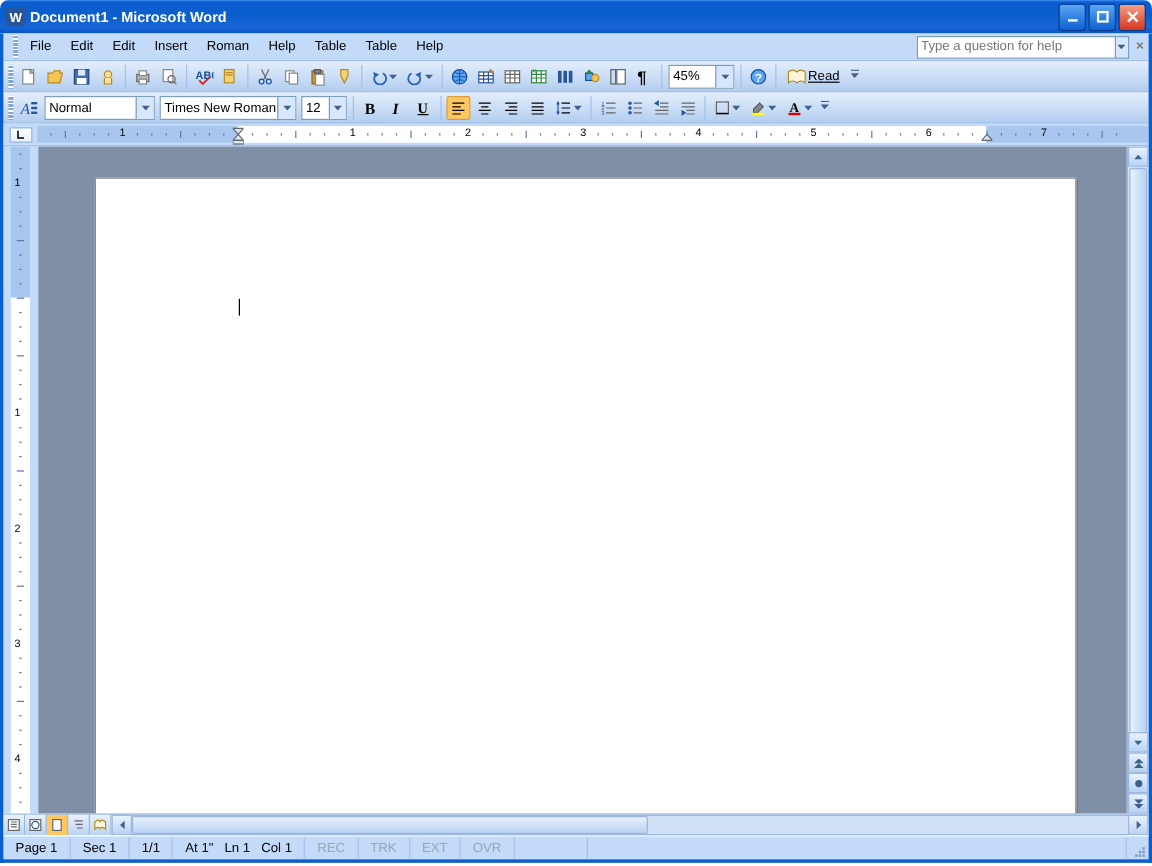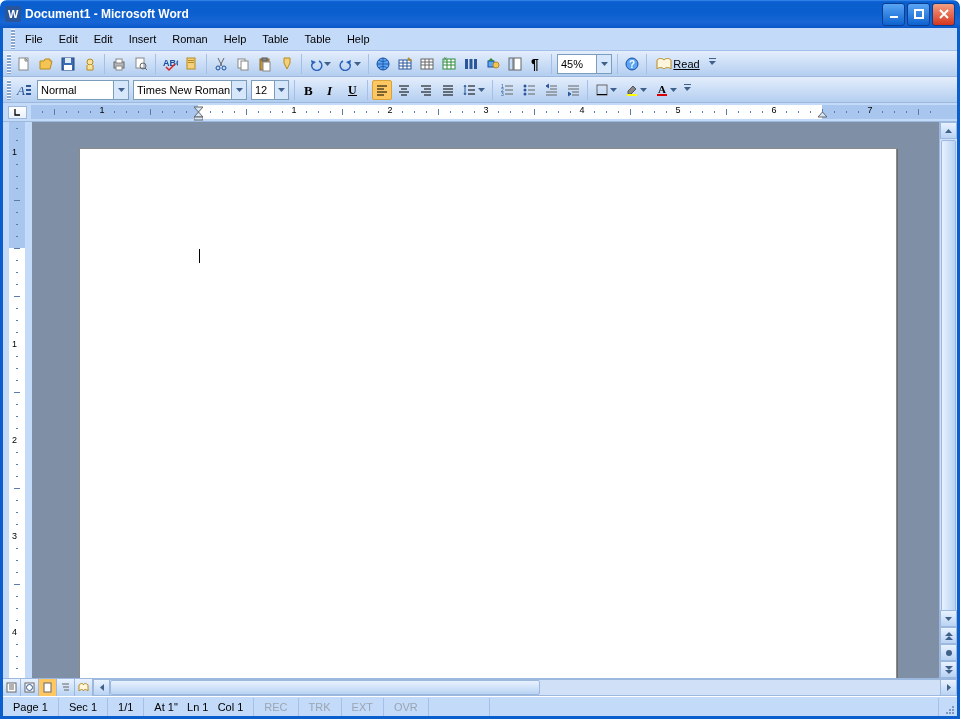--- a/index.html
+++ b/index.html
@@ -111,20 +111,29 @@
       <span class="handle"></span>
       <span class="menu-item"><span class="ul">File</span></span>
       <span class="menu-item"><span class="ul">Edit</span></span>
       <span class="menu-item"><span class="ul">Edit</span></span>
       <span class="menu-item"><span class="ul">Insert</span></span>
       <span class="menu-item"><span class="ul">Roman</span></span>
       <span class="menu-item"><span class="ul">Help</span></span>
       <span class="menu-item"><span class="ul">Table</span></span>
       <span class="menu-item"><span class="ul">Table</span></span>
       <span class="menu-item"><span class="ul">Help</span></span>
+      <div class="help-box">
+        <input class="help-input" placeholder="Type a question for help" style="">
+        <span class="dd-arrow">
+            <svg width="7" height="4">
+              <path d="M0 0 L7 0 L3.5 4 Z" fill="#40608c"></path>
+            </svg>
+          </span>
+        <span class="xbtn">×</span>
+      </div>
     </div>
 
     <div class="toolbar">
       <span class="handle"></span>
       <span class="tbtn">
           <svg width="16" height="16">
             <rect x="3" y="2" width="9" height="12" fill="#fff" stroke="#888"></rect>
             <path d="M9 2 L12 5 L9 5 Z" fill="#ddd" stroke="#888"></path>
           </svg>
         </span>

